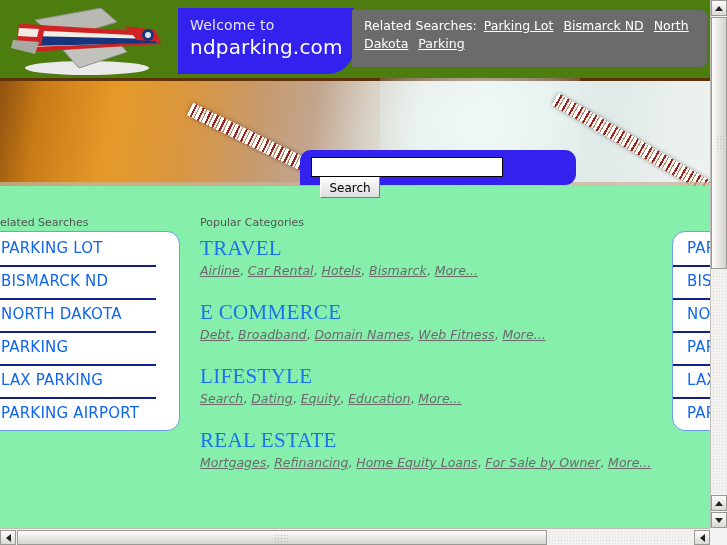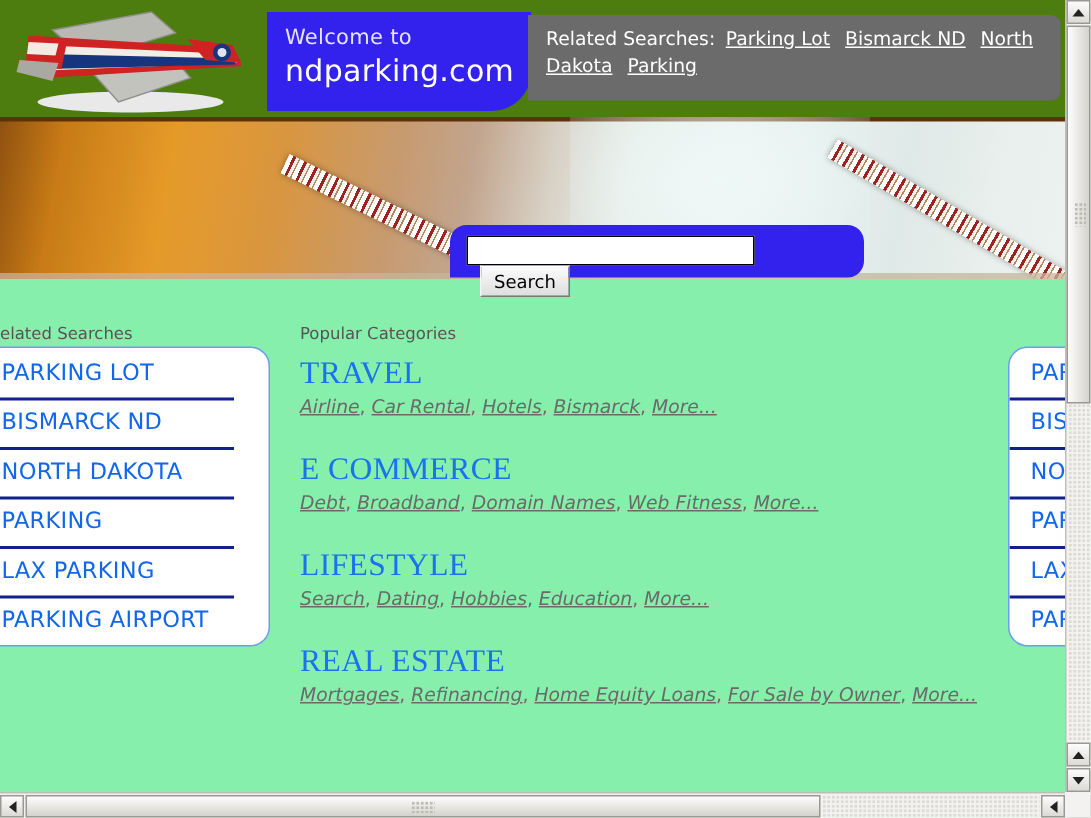--- a/index.html
+++ b/index.html
@@ -472,21 +472,21 @@
       <div class="cat">
         <div class="cat-title">E COMMERCE</div>
         <div class="cat-links">
           <a href="#">Debt</a><span class="sep">, </span><a href="#">Broadband</a><span class="sep">, </span><a href="#">Domain Names</a><span class="sep">, </span><a href="#">Web Fitness</a><span class="sep">, </span><a href="#">More...</a>
         </div>
       </div>
 
       <div class="cat">
         <div class="cat-title">LIFESTYLE</div>
         <div class="cat-links">
-          <a href="#">Search</a><span class="sep">, </span><a href="#">Dating</a><span class="sep">, </span><a href="#">Hobbies</a><span class="sep">, </span><a href="#">Education</a><span class="sep">, </span><a href="#">More...</a>
+          <a href="#">Search</a><span class="sep">, </span><a href="#">Dating</a><span class="sep">, </span><a href="#">Equity</a><span class="sep">, </span><a href="#">Education</a><span class="sep">, </span><a href="#">More...</a>
         </div>
       </div>
 
       <div class="cat">
         <div class="cat-title">REAL ESTATE</div>
         <div class="cat-links">
           <a href="#">Mortgages</a><span class="sep">, </span><a href="#">Refinancing</a><span class="sep">, </span><a href="#">Home Equity Loans</a><span class="sep">, </span><a href="#">For Sale by Owner</a><span class="sep">, </span><a href="#">More...</a>
         </div>
       </div>
 

